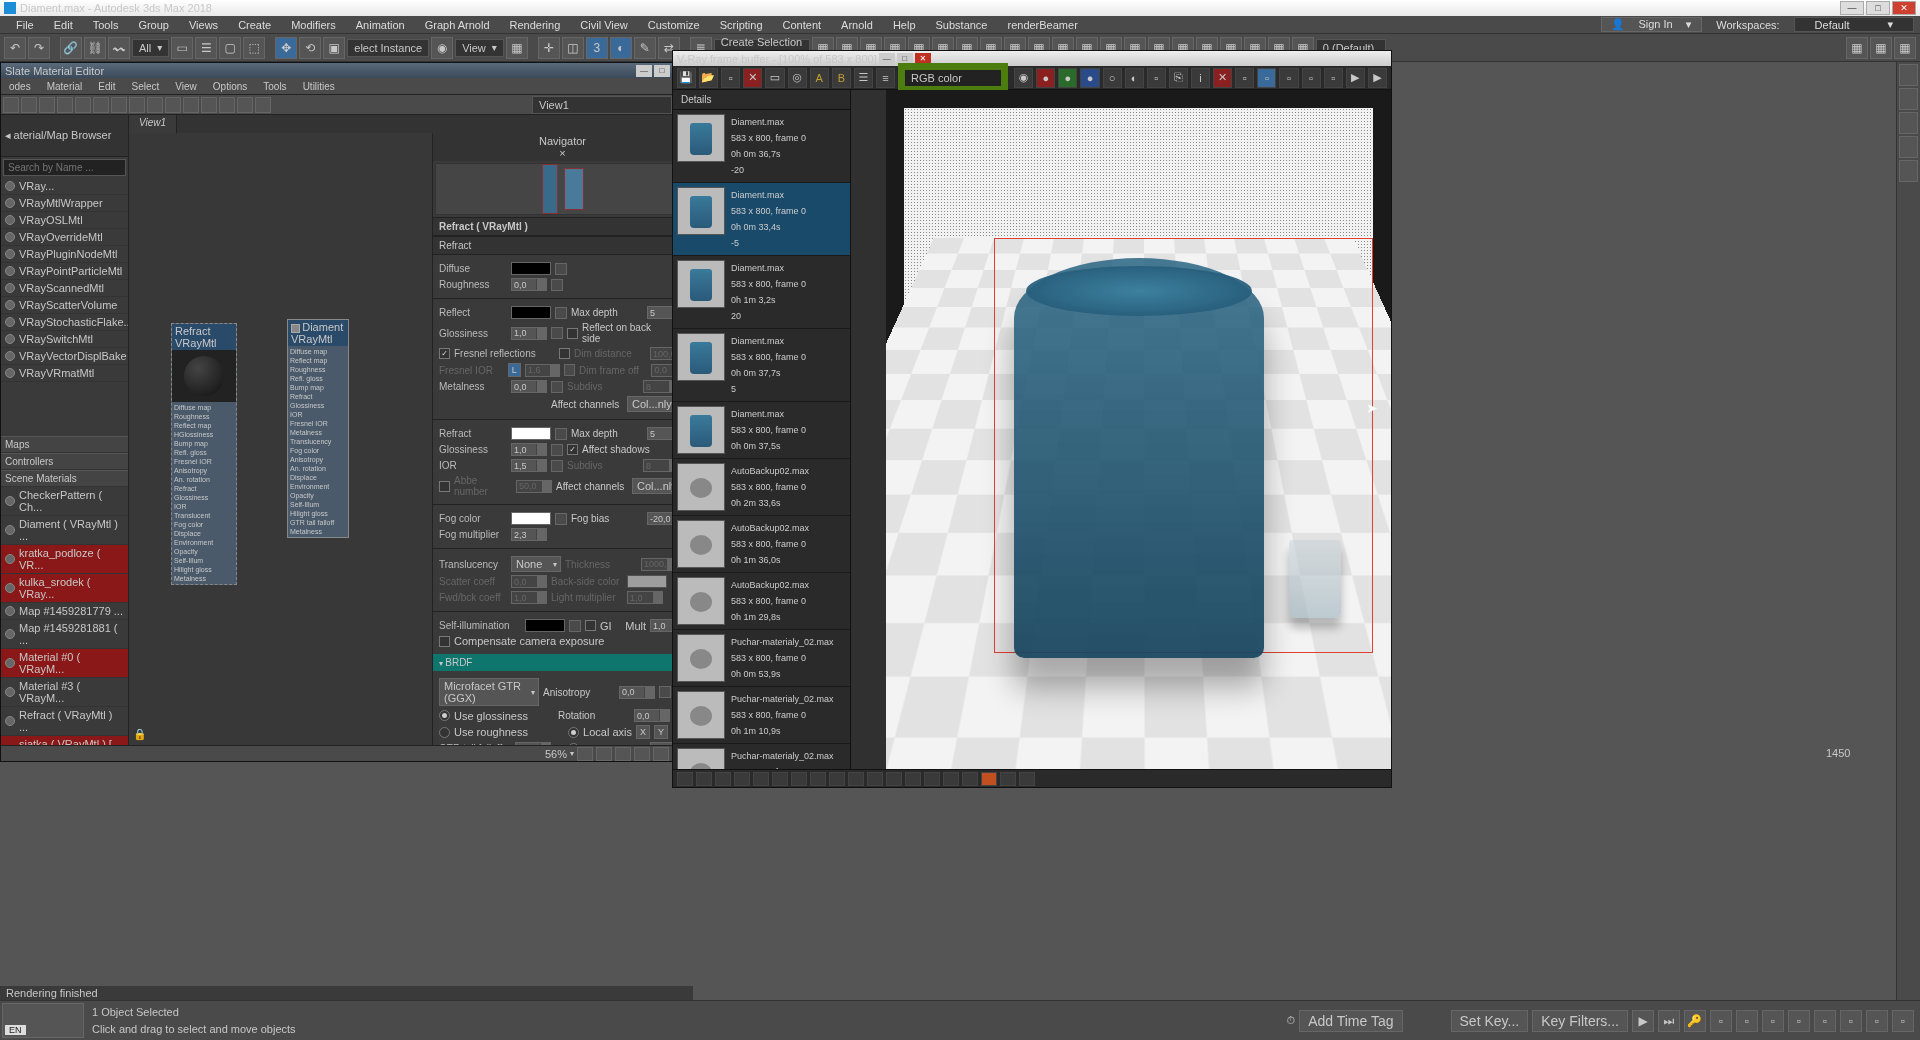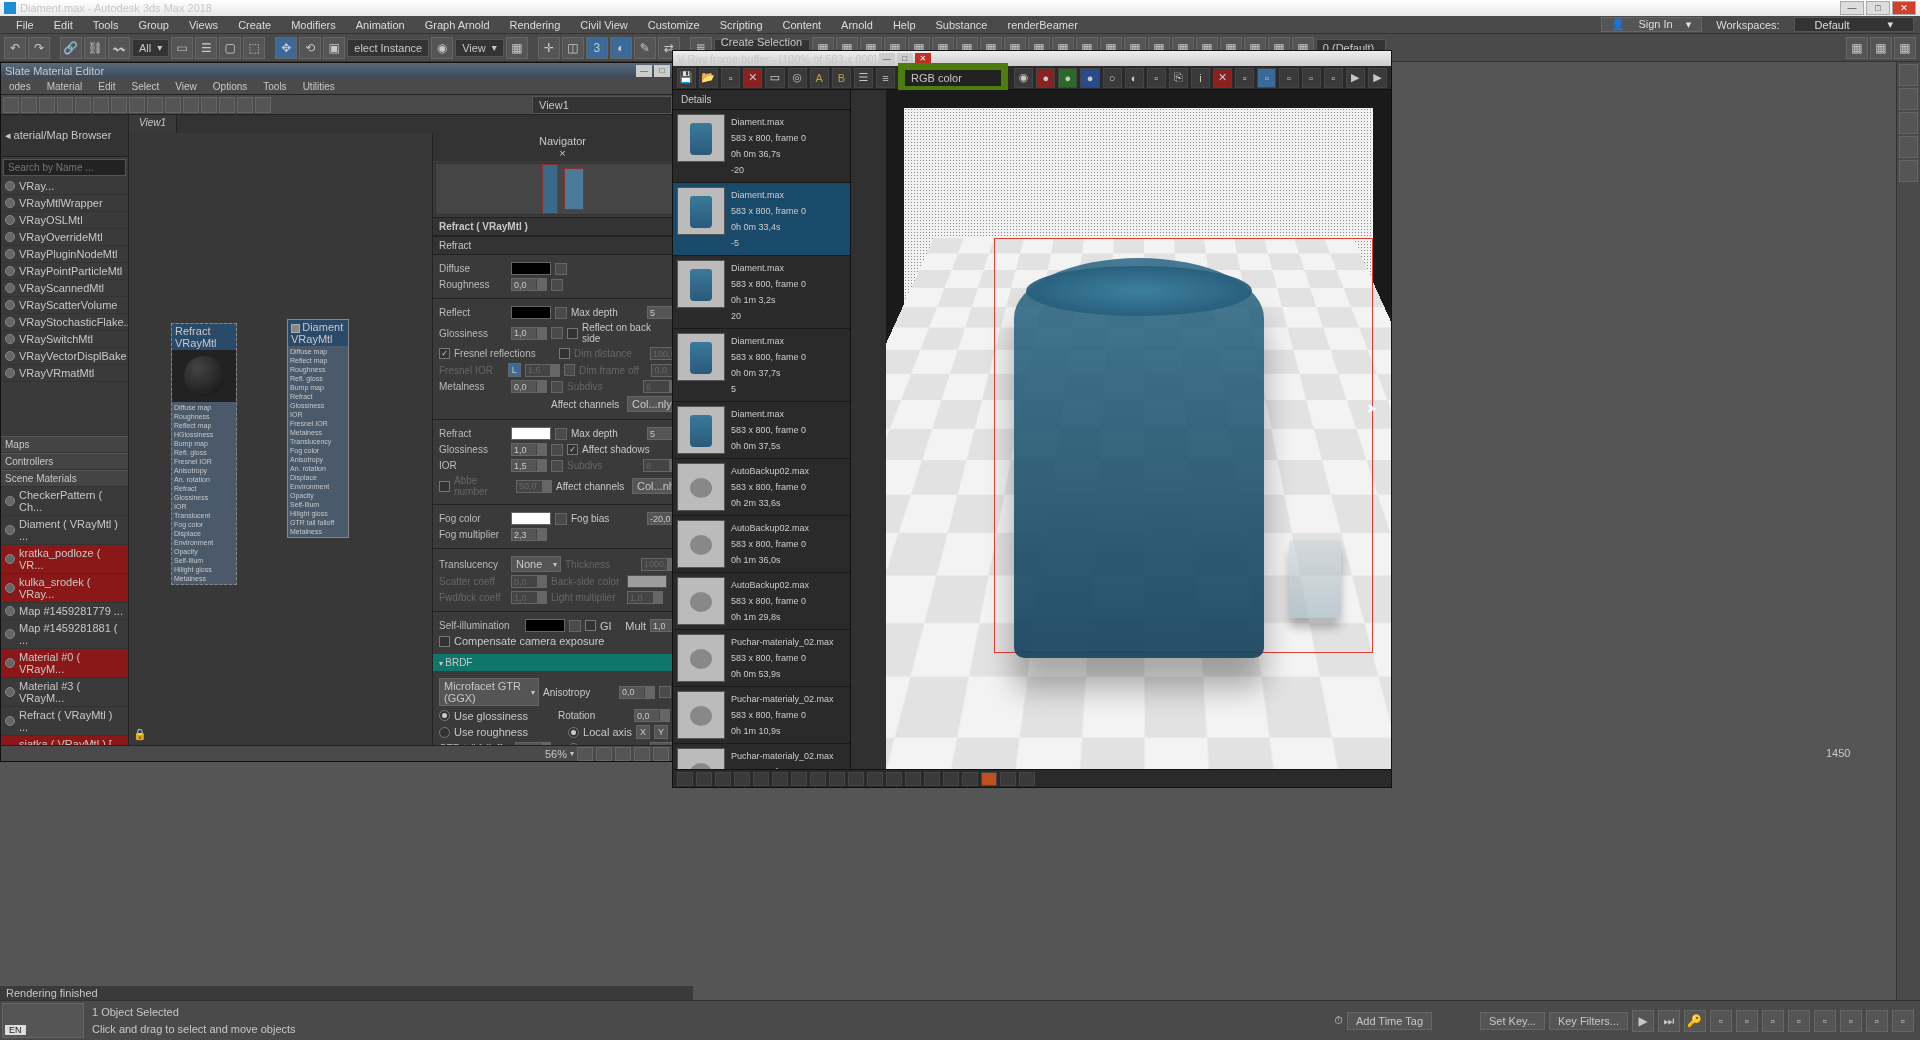--- a/index.html
+++ b/index.html
@@ -146,21 +146,21 @@
 .rightpanel { position:absolute; top:62px; right:0; width:24px; bottom:40px; background:#4a4a4a; border-left:1px solid #333; display:flex; flex-direction:column; gap:2px; padding:2px;}
 .rightpanel .rb{height:22px;background:#555;border:1px solid #666;}
 
 
 .bottombar { position:absolute; left:0; right:0; bottom:0; height:40px; background:#4a4a4a; border-top:1px solid #333; display:flex;}
 .bottombar .promptarea { width:82px; background:#555; border:1px solid #666; margin:2px; position:relative;}
 .bottombar .promptarea .lang { position:absolute; bottom:2px; left:2px; background:#ddd; color:#222; padding:0 4px; font-size:9px;}
 .bottombar .info { flex:0 0 auto; padding:2px 6px; font-size:10px; display:flex; flex-direction:column; justify-content:space-around;}
 .bottombar .spacer{flex:1;}
 .bottombar .btns { display:flex; align-items:center; gap:4px; padding:0 6px;}
-.bottombar .bb { background:#555; border:1px solid #666; padding:2px 8px; font-size:11px;}
+.bottombar .bb { background:#555; border:1px solid #666; padding:2px 8px; font-size:14px;}
 .statusline { position:absolute; left:0; bottom:40px; height:14px; background:#3a3a3a; padding:0 6px; font-size:10px; display:flex; align-items:center; width:693px;}
 </style>
 </head>
 <body>
 
 <div class="titlebar">
   <span class="icon"></span>
   <span>Diament.max - Autodesk 3ds Max 2018</span>
   <span class="spacer"></span>
   <span class="winbtn">—</span>

